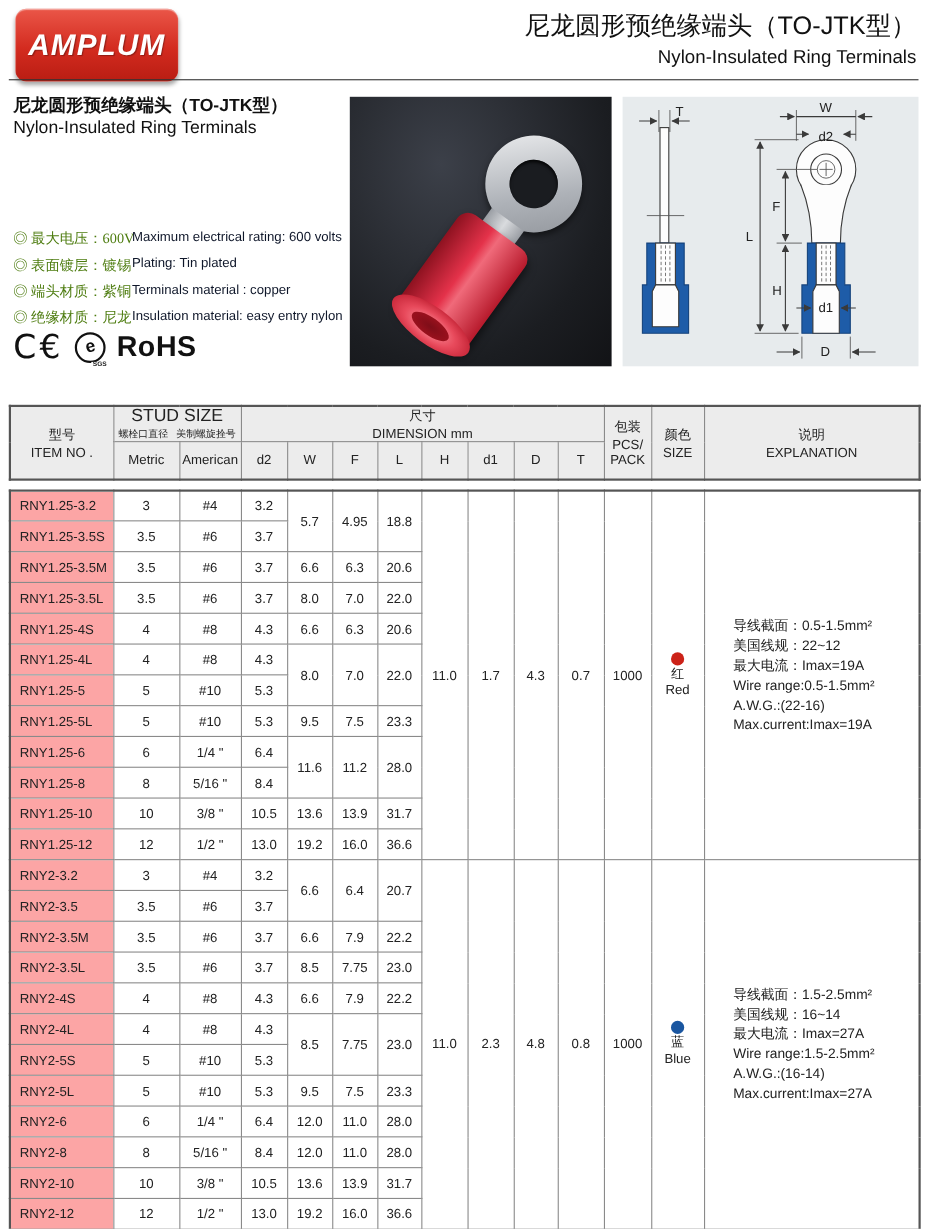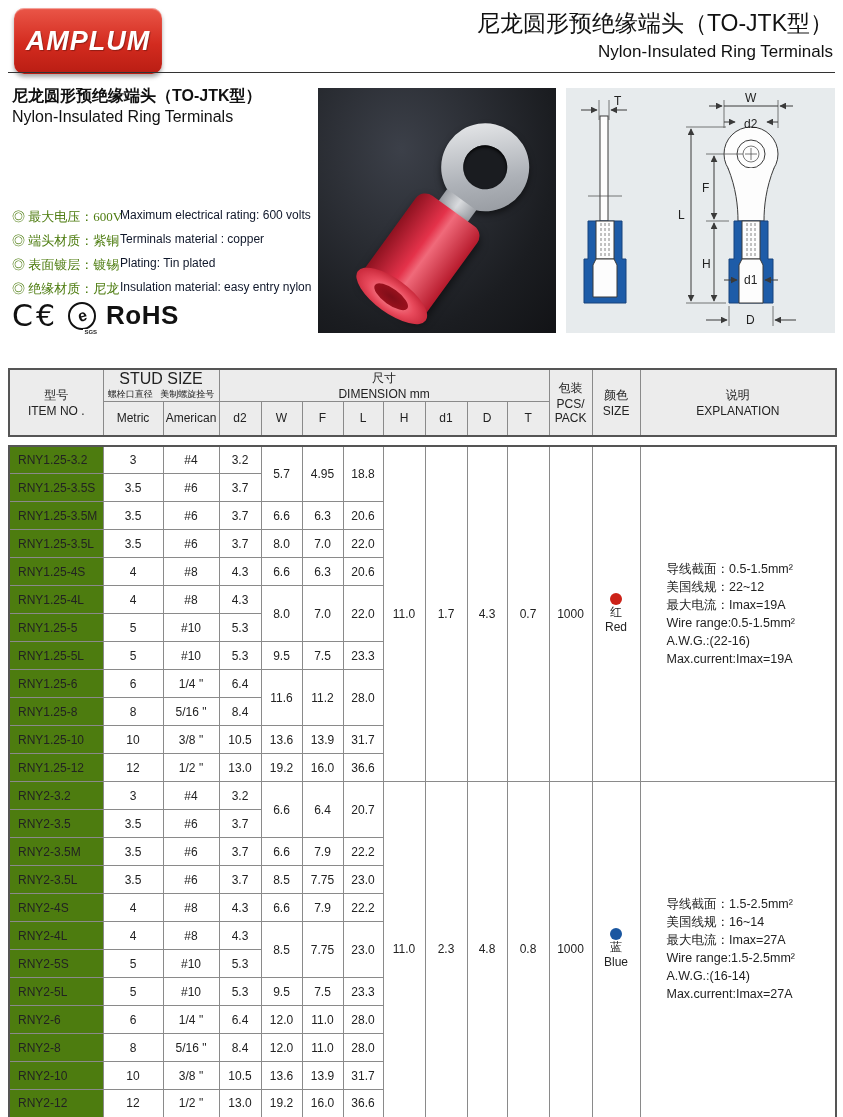--- a/index.html
+++ b/index.html
@@ -69,21 +69,21 @@
   th, td { border:1px solid #8a8a8a; font-weight:normal; text-align:center; vertical-align:middle;
            font-size:12px; color:#222; overflow:hidden; }
   .theader { border:2px solid #555; }
   .theader th { background:#ececec; }
   .tbody { border:2px solid #555; margin-top:4px; }
   .hdr-cn { font-size:12px; }
   .hdr-sub { font-size:9px; letter-spacing:0; }
   .hdr-small { font-size:16px; }
   td.item { text-align:left; padding-left:8px; background:#e9e9e9; }
   .tbody td { height:28px; background:#fff; }
-  .tbody td.item { background:#4d7c0f; }
+  .tbody td.item { background:#fca5a5; }
   td.expl-cell { text-align:left; padding-left:26px; vertical-align:middle; }
   .expl-line { font-size:12.5px; line-height:18px; white-space:nowrap; }
   .dot { display:inline-block; width:12px; height:12px; border-radius:50%; }
   .color-stack { display:flex; flex-direction:column; align-items:center; line-height:15px; }
   .gap { height:4px; }
 </style>
 </head>
 <body>
 
 <div class="page">
@@ -99,26 +99,26 @@
 
   <div class="info">
     <div class="info-title-cn">尼龙圆形预绝缘端头（TO-JTK型）</div>
     <div class="info-title-en">Nylon-Insulated Ring Terminals</div>
     <div class="spec-list">
         <div class="spec-row">
           <span class="spec-cn">◎ 最大电压：600V</span>
           <span class="spec-en">Maximum electrical rating: 600 volts</span>
         </div>
         <div class="spec-row">
+          <span class="spec-cn">◎ 表面镀层：镀锡</span>
+          <span class="spec-en">Plating: Tin plated</span>
+        </div>
+        <div class="spec-row">
           <span class="spec-cn">◎ 端头材质：紫铜</span>
           <span class="spec-en">Terminals material : copper</span>
-        </div>
-        <div class="spec-row">
-          <span class="spec-cn">◎ 表面镀层：镀锡</span>
-          <span class="spec-en">Plating: Tin plated</span>
         </div>
         <div class="spec-row">
           <span class="spec-cn">◎ 绝缘材质：尼龙</span>
           <span class="spec-en">Insulation material: easy entry nylon</span>
         </div>
       </div>
     <div class="certs">
       <span class="ce">C€</span>
       <span class="sgs-badge">
         <span class="e">e</span>

